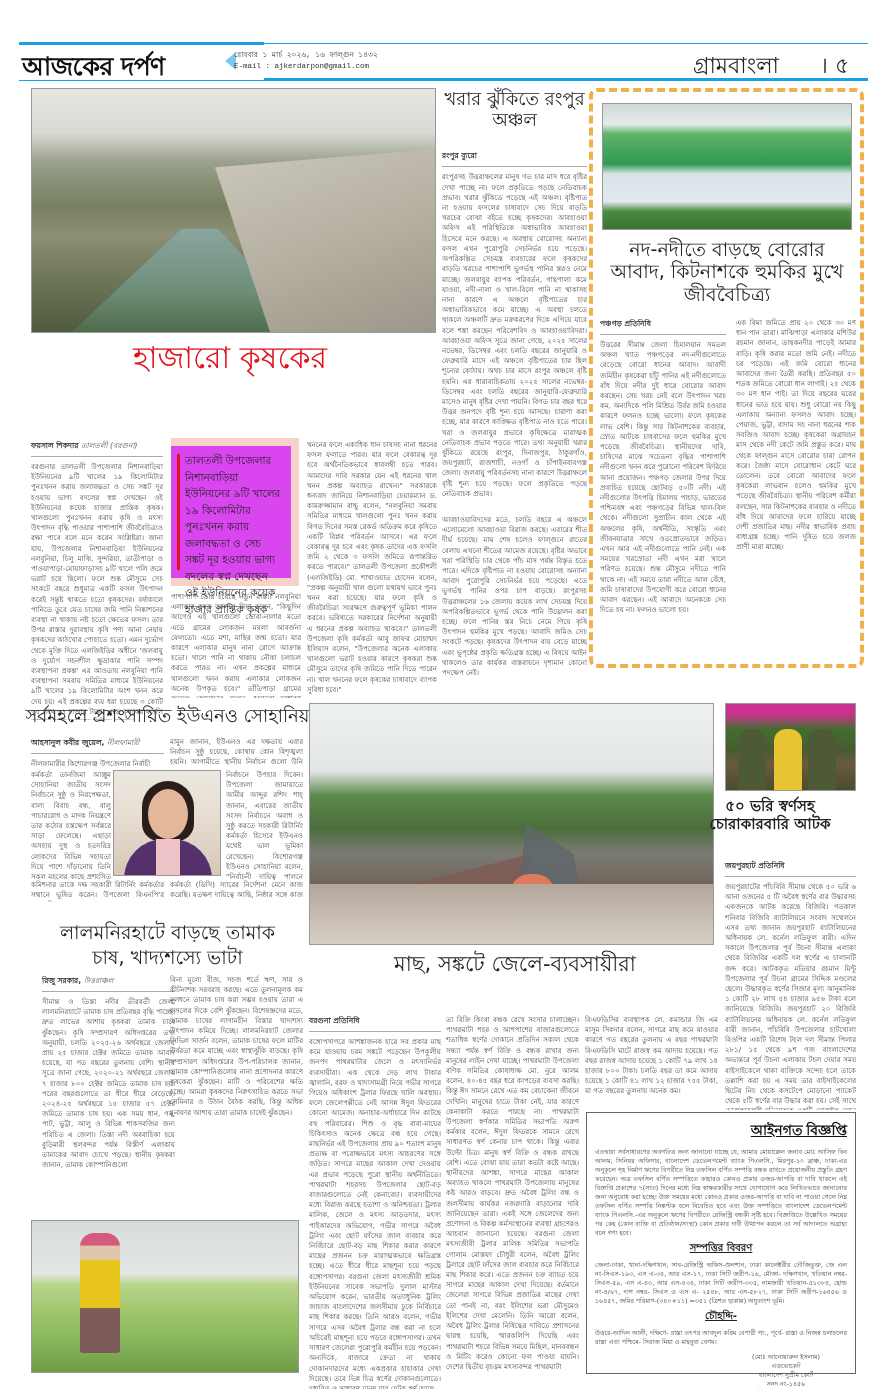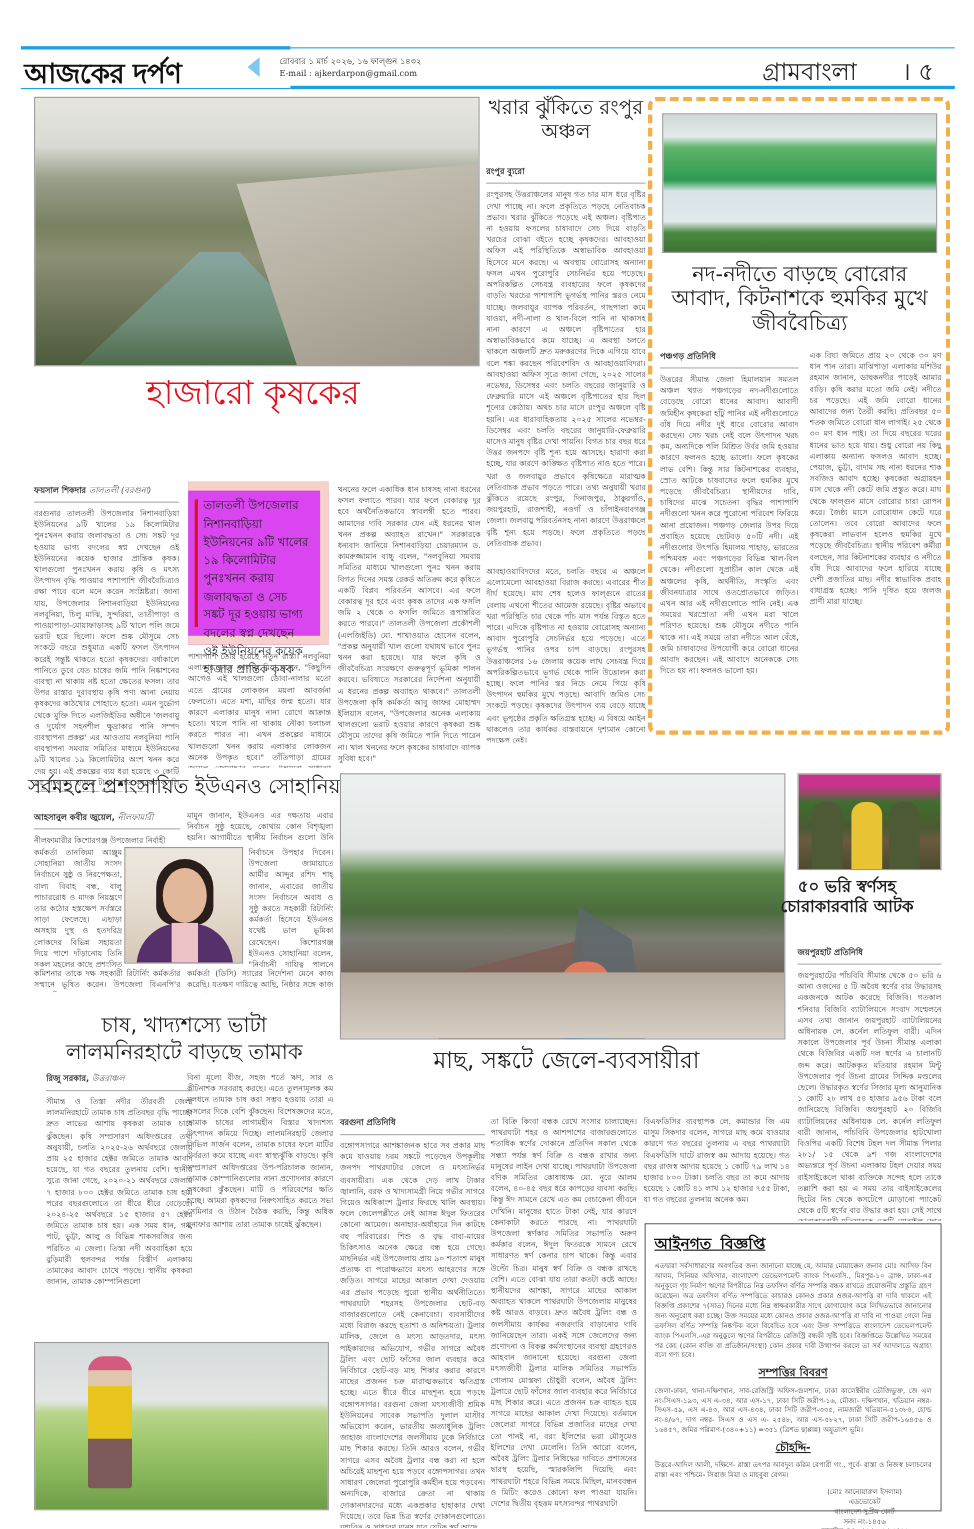--- a/index.html
+++ b/index.html
@@ -8,21 +8,21 @@
 
   .abs { position: absolute; }
 
   
   .mast-topline-left { left: 19px; top: 42px; width: 245px; height: 3px; background: #1ba1e2; }
   .mast-topline-right { left: 264px; top: 43px; width: 604px; height: 1px; background: #1ba1e2; }
   .mast-bottomline-left { left: 19px; top: 80px; width: 245px; height: 1px; background: #1ba1e2; }
   .mast-bottomline-right { left: 264px; top: 78px; width: 604px; height: 3px; background: #1ba1e2; }
   .logo { left: 22px; top: 47px; font-family: "DejaVu Serif", serif; font-weight: bold; font-size: 25px; color: #111; letter-spacing: -0.5px; }
   .mast-arrow { left: 225px; top: 52px; width: 0; height: 0; border-top: 9px solid transparent; border-bottom: 9px solid transparent; border-right: 11px solid #7cc8ee; }
-  .mast-date { left: 254px; top: 50px; font-size: 7.5px; color: #333; line-height: 11px; }
+  .mast-date { left: 234px; top: 50px; font-size: 7.5px; color: #333; line-height: 11px; font-family: Liberation Mono, monospace; }
   .section-name { left: 693px; top: 48px; font-size: 22px; color: #222; }
   .page-no { left: 820px; top: 48px; font-size: 22px; color: #222; }
 
   
   .photo { overflow: hidden; border: 1px solid #999; }
 
   
   .col { font-size: 7px; line-height: 10.2px; color: #444; text-align: justify; overflow: hidden; font-family: "DejaVu Sans", sans-serif; }
   .byline { font-size: 7.5px; font-weight: bold; color: #333; padding-bottom: 4px; border-bottom: 1px solid #aaa; margin-bottom: 5px; font-family: "DejaVu Sans", sans-serif; }
   .byline i { font-weight: normal; font-style: italic; color: #555; }
@@ -30,21 +30,21 @@
   .headline { text-align: center; color: #222; font-family: "DejaVu Sans", sans-serif; font-weight: normal; line-height: 1.18; }
   .headline-red { color: #e1121d; }
 
   .pullquote { background: #d946ef; border-top: 8px solid #f6d2c8; border-right: 8px solid #f6d2c8; border-bottom: 8px solid #f6d2c8; padding: 6px 8px 6px 14px; position: absolute; }
   .pullquote .bar { position: absolute; left: 6px; top: 8px; bottom: 8px; width: 3px; background: #e1121d; }
   .pullquote p { font-size: 13.5px; line-height: 22px; color: #222; font-family: "DejaVu Sans", sans-serif; }
 
   .dashed-box { border: 4px dashed #f1b04c; border-radius: 8px; }
 
   .notice { border: 1.5px solid #666; background: #fff; padding: 6px 8px; }
-  .notice h3 { text-align: left; font-size: 14px; text-decoration: underline; color: #111; margin-bottom: 4px; font-family: Liberation Mono, monospace; font-weight: bold; }
+  .notice h3 { text-align: right; font-size: 14px; text-decoration: underline; color: #111; margin-bottom: 4px; font-family: Liberation Sans, sans-serif; font-weight: bold; }
   .notice p { font-size: 6.3px; line-height: 9px; color: #444; text-align: justify; font-family: "DejaVu Sans", sans-serif; }
   .notice h4 { text-align: center; font-size: 10px; text-decoration: underline; margin: 3px 0; font-family: "DejaVu Sans", sans-serif; }
   .notice .sign { text-align: center; font-size: 6.3px; line-height: 9px; color: #444; margin-left: 130px; margin-top: 6px; font-family: "DejaVu Sans", sans-serif; }
 
   
   .canal-photo { background: linear-gradient(180deg, #e6e6df 0%, #d9dad4 18%, #9aa08c 30%, #77805f 48%, #8c8f74 60%, #6b7457 80%, #4e5a3c 100%); }
   .canal-photo .water { position: absolute; left: 40px; right: 120px; bottom: 0; top: 140px; background: linear-gradient(180deg, #88a6a0 0%, #6f8e79 60%, #4f6b4b 100%); clip-path: polygon(45% 0, 60% 0, 100% 100%, 0 100%); }
   .canal-photo .bank { position: absolute; right: 0; top: 60px; bottom: 0; width: 220px; background: linear-gradient(160deg, #cbc7bc, #b6b1a3 50%, #9d968a); clip-path: polygon(0 10%, 100% 0, 100% 100%, 25% 100%); }
 
   .field-photo { background: linear-gradient(180deg, #cfd8d6 0%, #e4ecea 16%, #5fb46a 24%, #2f9a52 48%, #d9e4e8 56%, #e0e9ec 78%, #4b8a41 86%, #3a7332 100%); }
@@ -147,22 +147,22 @@
   <div class="p" style="left:48px; background:#e8c333;"></div>
   <div class="p" style="left:82px; background:#4e5a36;"></div>
 </div>
 <div class="abs headline" style="left:701px; top:798px; width:138px; font-size:15px;font-weight:bold;">৫০ ভরি স্বর্ণসহ চোরাকারবারি আটক</div>
 <div class="abs" style="left:725px; top:860px; width:131px;">
   <div class="byline">জয়পুরহাট প্রতিনিধি</div>
   <div class="col" style="height:228px;">জয়পুরহাটের পাঁচবিবি সীমান্ত থেকে ৫০ ভরি ৬ আনা ওজনের ৫ টি অবৈধ স্বর্ণের বার উদ্ধারসহ একজনকে আটক করেছে বিজিবি। গতকাল শনিবার বিজিবি ব্যাটালিয়নে সংবাদ সম্মেলনে এসব তথ্য জানান জয়পুরহাট ব্যাটালিয়নের অধিনায়ক লে. কর্নেল লতিফুল বারী। এদিন সকালে উপজেলার পূর্ব উচনা সীমান্ত এলাকা থেকে বিজিবির একটি দল স্বর্ণের এ চালানটি জব্দ করে। আটককৃত মতিয়ার রহমান মিন্টু উপজেলার পূর্ব উচনা গ্রামের সিদ্দিক মণ্ডলের ছেলে। উদ্ধারকৃত স্বর্ণের সিজার মূল্য আনুমানিক ১ কোটি ২৮ লাখ ৫৪ হাজার ৯৫৬ টাকা বলে জানিয়েছে বিজিবি। জয়পুরহাট ২০ বিজিবি ব্যাটালিয়নের অধিনায়ক লে. কর্নেল লতিফুল বারী জানান, পাঁচবিবি উপজেলার হাটখোলা বিওপির একটি বিশেষ টহল দল সীমান্ত পিলার ২৮১/ ১৫ থেকে ৯শ গজ বাংলাদেশের অভ্যন্তরে পূর্ব উচনা এলাকায় টহল দেয়ার সময় বাইসাইকেলে থাকা ব্যক্তিকে সন্দেহ হলে তাকে তল্লাশি করা হয় এ সময় তার বাইসাইকেলের ছিটের নিচ থেকে কসটেপে মোড়ানো প্যাকেট থেকে ৫টি স্বর্ণের বার উদ্ধার করা হয়। সেই সাথে চোরাকারবারী মতিয়ারকে একটি মোবাইল ফোন ও নগদ টাকাসহ আটক করা হয়।</div>
 </div>
 
 <div class="abs headline" style="left:25px; top:920px; width:285px; font-size:19px; line-height:25px;">
+  <div>লালমনিরহাটে বাড়ছে তামাক</div>
   <div>চাষ, খাদ্যশস্যে ভাটা</div>
-  <div>লালমনিরহাটে বাড়ছে তামাক</div>
 </div>
 <div class="abs" style="left:42px; top:975px; width:133px;">
   <div class="byline"><span>রিজু সরকার,</span> <i>উত্তরাঞ্চল</i></div>
   <div class="col" style="height:218px;">সীমান্ত ও তিস্তা নদীর তীরবর্তী জেলা লালমনিরহাটে তামাক চাষ প্রতিবছর বৃদ্ধি পাচ্ছে। দ্রুত লাভের আশায় কৃষকরা তামাক চাষে ঝুঁকছেন। কৃষি সম্প্রসারণ অধিদপ্তরের তথ্য অনুযায়ী, চলতি ২০২৫-২৬ অর্থবছরে জেলায় প্রায় ২৫ হাজার হেক্টর জমিতে তামাক আবাদ হয়েছে, যা গত বছরের তুলনায় বেশি। স্থানীয় সূত্রে জানা গেছে, ২০২০-২১ অর্থবছরে জেলায় ৭ হাজার ৮০০ হেক্টর জমিতে তামাক চাষ হয়। পরের বছরগুলোতে তা ধীরে ধীরে বেড়েছে। ২০২৪-২৫ অর্থবছরে ১৫ হাজার ৫৭ হেক্টর জমিতে তামাক চাষ হয়। এক সময় ধান, গম, পাট, ভুট্টা, আলু ও বিভিন্ন শাকসবজির জন্য পরিচিত এ জেলা। তিস্তা নদী অববাহিকা হয়ে বুড়িমারী স্থলবন্দর পর্যন্ত বিস্তীর্ণ এলাকায় তামাকের আবাদ চোখে পড়ছে। স্থানীয় কৃষকরা জানান, তামাক কোম্পানিগুলো</div>
 </div>
 <div class="abs col" style="left:170px; top:975px; width:133px; height:235px;">বিনা মূল্যে বীজ, সহজ শর্তে ঋণ, সার ও কীটনাশক সরবরাহ করছে। এতে তুলনামূলক কম মূলধনে তামাক চাষ করা সম্ভব হওয়ায় তারা এ ফসলের দিকে বেশি ঝুঁকছেন। বিশেষজ্ঞদের মতে, তামাক চাষের লাগামহীন বিস্তার খাদ্যশস্য উৎপাদন কমিয়ে দিচ্ছে। লালমনিরহাট জেলার সিভিল সার্জন বলেন, তামাক চাষের ফলে মাটির উর্বরতা কমে যাচ্ছে এবং স্বাস্থ্যঝুঁকি বাড়ছে। কৃষি সম্প্রসারণ অধিদপ্তরের উপ-পরিচালক জানান, তামাক কোম্পানিগুলোর নানা প্রণোদনার কারণে কৃষকেরা ঝুঁকছেন। মাটি ও পরিবেশের ক্ষতি হচ্ছে। আমরা কৃষকদের নিরুৎসাহিত করতে সভা সেমিনার ও উঠান বৈঠক করছি, কিন্তু অধিক মুনাফার আশায় তারা তামাক চাষেই ঝুঁকছেন।</div>
 <div class="abs photo tobacco-photo" style="left:31px; top:1220px; width:268px; height:153px;">
   <div class="farmer"></div>
 </div>
 

